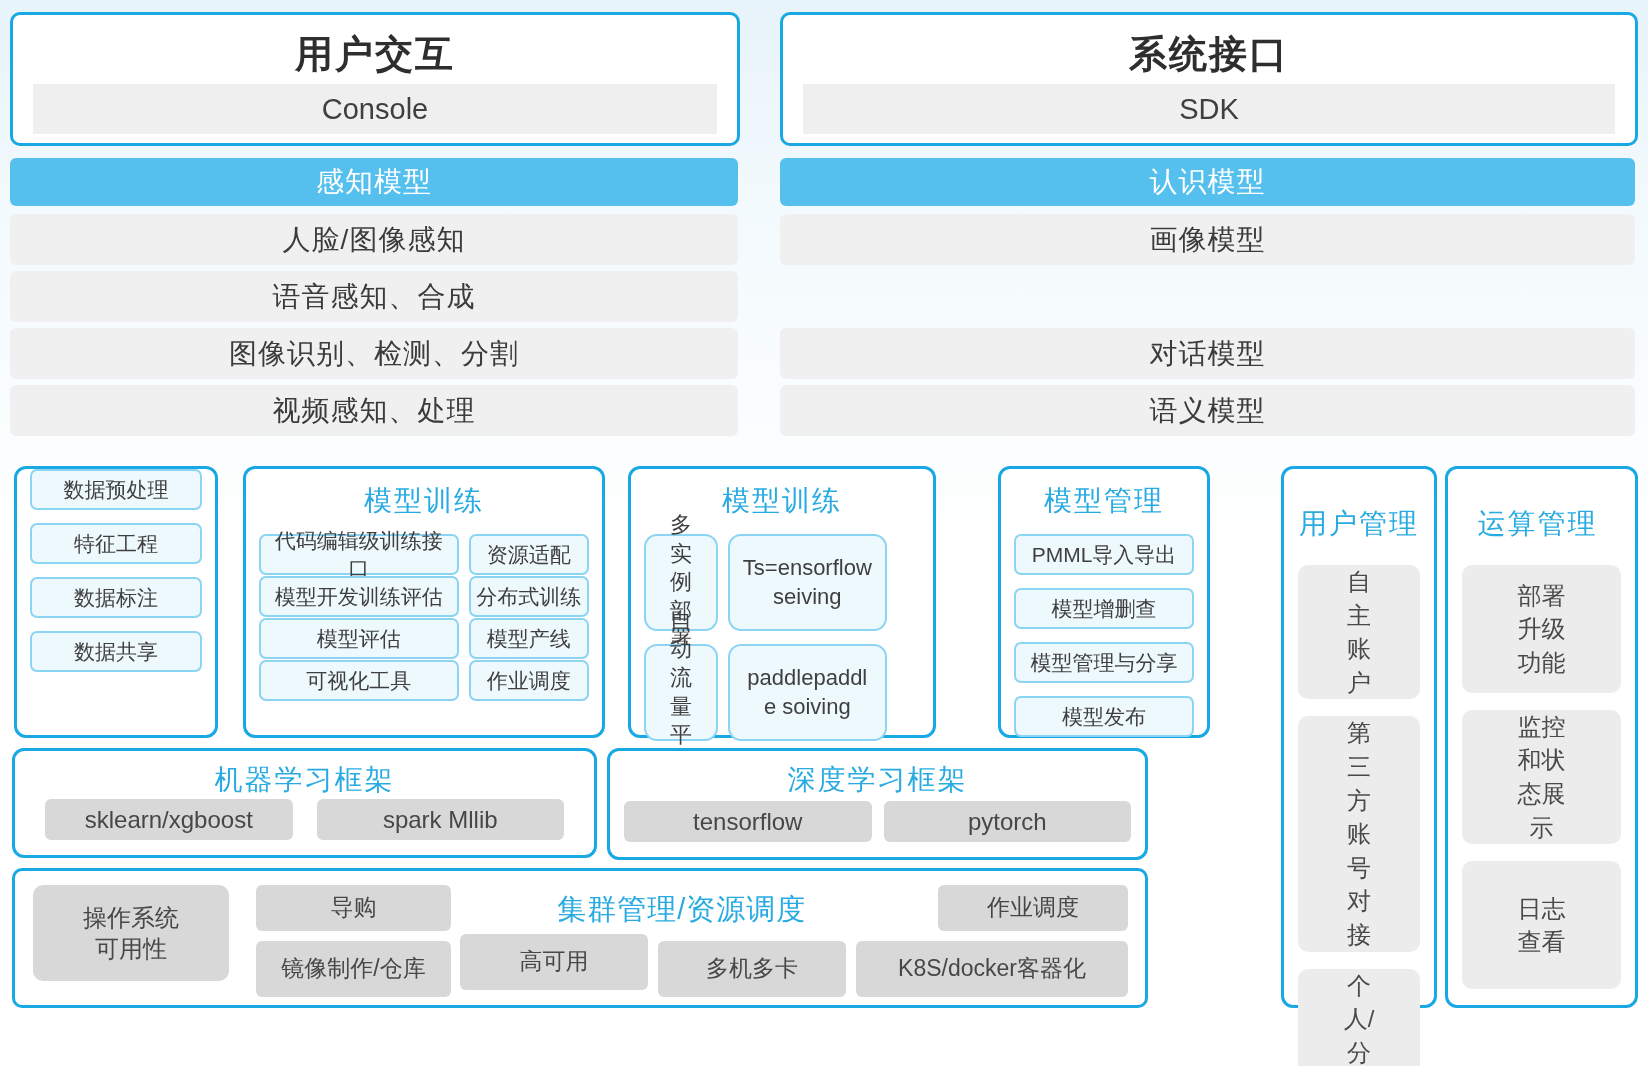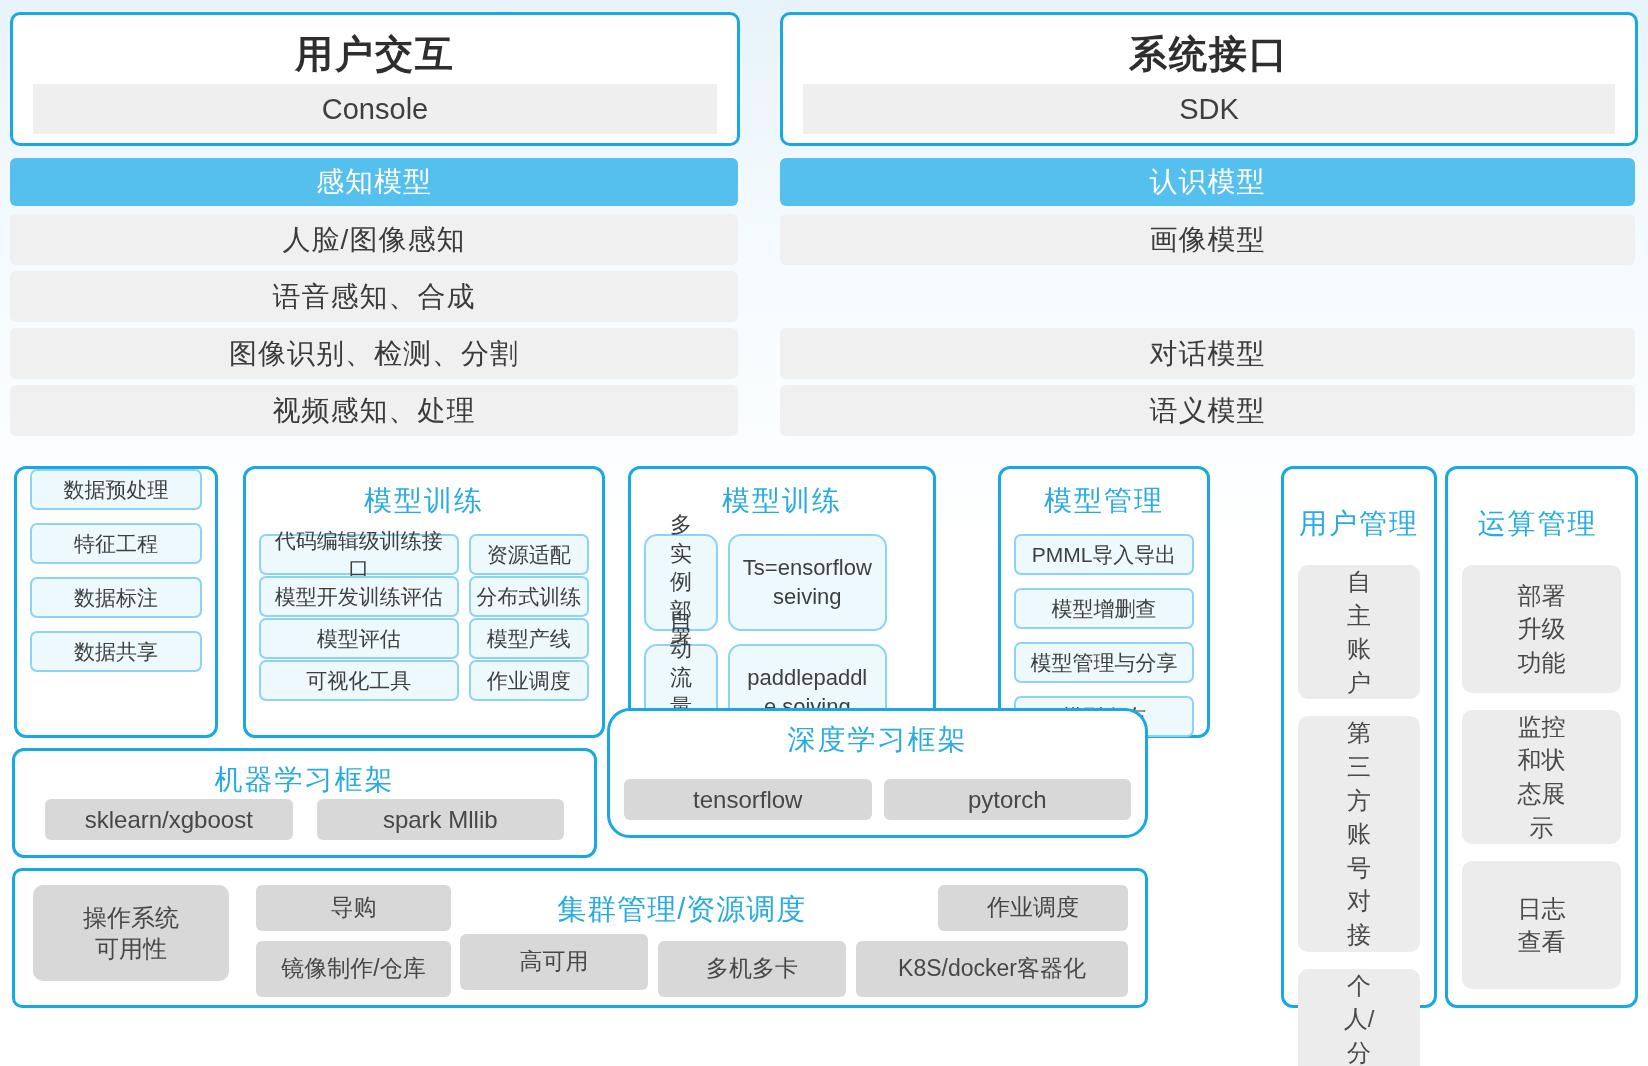--- a/index.html
+++ b/index.html
@@ -127,21 +127,21 @@
   </div>
 
   <div class="panel" style="left:12px;top:748px;width:585px;height:110px;">
     <div class="panel-title" style="margin:10px 0 0 0;">机器学习框架</div>
     <div class="fwcells">
       <div class="gcell">sklearn/xgboost</div>
       <div class="gcell">spark Mllib</div>
     </div>
   </div>
 
-  <div class="panel" style="left:607px;top:708px;width:541px;height:130px;border-radius:23px;">
+  <div class="panel" style="left:607px;top:748px;width:541px;height:112px;">
     <div class="panel-title" style="margin:10px 0 0 0;">深度学习框架</div>
     <div class="fwcells" style="padding:0 14px;gap:12px;">
       <div class="gcell">tensorflow</div>
       <div class="gcell">pytorch</div>
     </div>
   </div>
 
   <div class="panel" style="left:12px;top:868px;width:1136px;height:140px;border-radius:10px;">
     <div class="cluster-title">集群管理/资源调度</div>
     <div class="gcell cl-abs" style="left:18px;top:14px;width:196px;height:96px;border-radius:10px;padding:0 40px;font-size:24px;">操作系统可用性</div>

